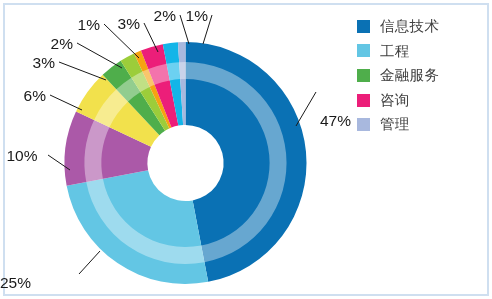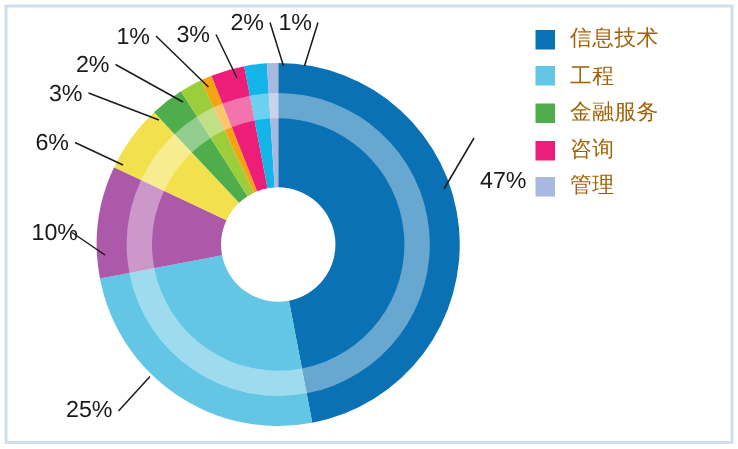--- a/index.html
+++ b/index.html
@@ -60,21 +60,21 @@
     height: 24.6px;
   }
   .legend-swatch {
     width: 13px;
     height: 13px;
     flex: 0 0 13px;
     margin-right: 10px;
   }
   .legend-label {
     font-size: 14.5px;
-    color: #a16207;
+    color: #404040;
     line-height: 1;
     white-space: nowrap;
     letter-spacing: 0.3px;
   }
   .pct-label {
     position: absolute;
     font-size: 15.5px;
     color: #1a1a1a;
     white-space: nowrap;
     line-height: 1;
@@ -122,22 +122,22 @@
           <line x1="77" y1="43" x2="122" y2="68" stroke="#1a1a1a" stroke-width="1"></line>
           <line x1="104" y1="24" x2="139" y2="58" stroke="#1a1a1a" stroke-width="1"></line>
           <line x1="144" y1="23" x2="158" y2="52" stroke="#1a1a1a" stroke-width="1"></line>
           <line x1="180" y1="15" x2="189" y2="44" stroke="#1a1a1a" stroke-width="1"></line>
           <line x1="212" y1="15" x2="203" y2="44" stroke="#1a1a1a" stroke-width="1"></line>
         </g>
     </svg>
 
     <div id="pct-labels">
         <div class="pct-label" style="top: 85px; left: 320px; margin-top: 28px;">47%</div>
-        <div class="pct-label" style="top: 266px; left: 0px; width: 75px; text-align: right;">25%</div>
-        <div class="pct-label" style="top: 148px; left: 8px; width: 44px; text-align: right;">10%</div>
+        <div class="pct-label" style="top: 275px; left: 0px; width: 75px; text-align: left;">25%</div>
+        <div class="pct-label" style="top: 148px; left: 0px; width: 44px; text-align: center;">10%</div>
         <div class="pct-label" style="top: 88px; left: 0px; width: 46px; text-align: right;">6%</div>
         <div class="pct-label" style="top: 55px; left: 0px; width: 55px; text-align: right;">3%</div>
         <div class="pct-label" style="top: 36px; left: 0px; width: 73px; text-align: right;">2%</div>
         <div class="pct-label" style="top: 17px; left: 0px; width: 100px; text-align: right;">1%</div>
         <div class="pct-label" style="top: 16px; left: 0px; width: 140px; text-align: right;">3%</div>
         <div class="pct-label" style="top: 8px; left: 0px; width: 176px; text-align: right;">2%</div>
         <div class="pct-label" style="top: 8px; left: 0px; width: 208px; text-align: right;">1%</div>
       </div>
   </div>
 

